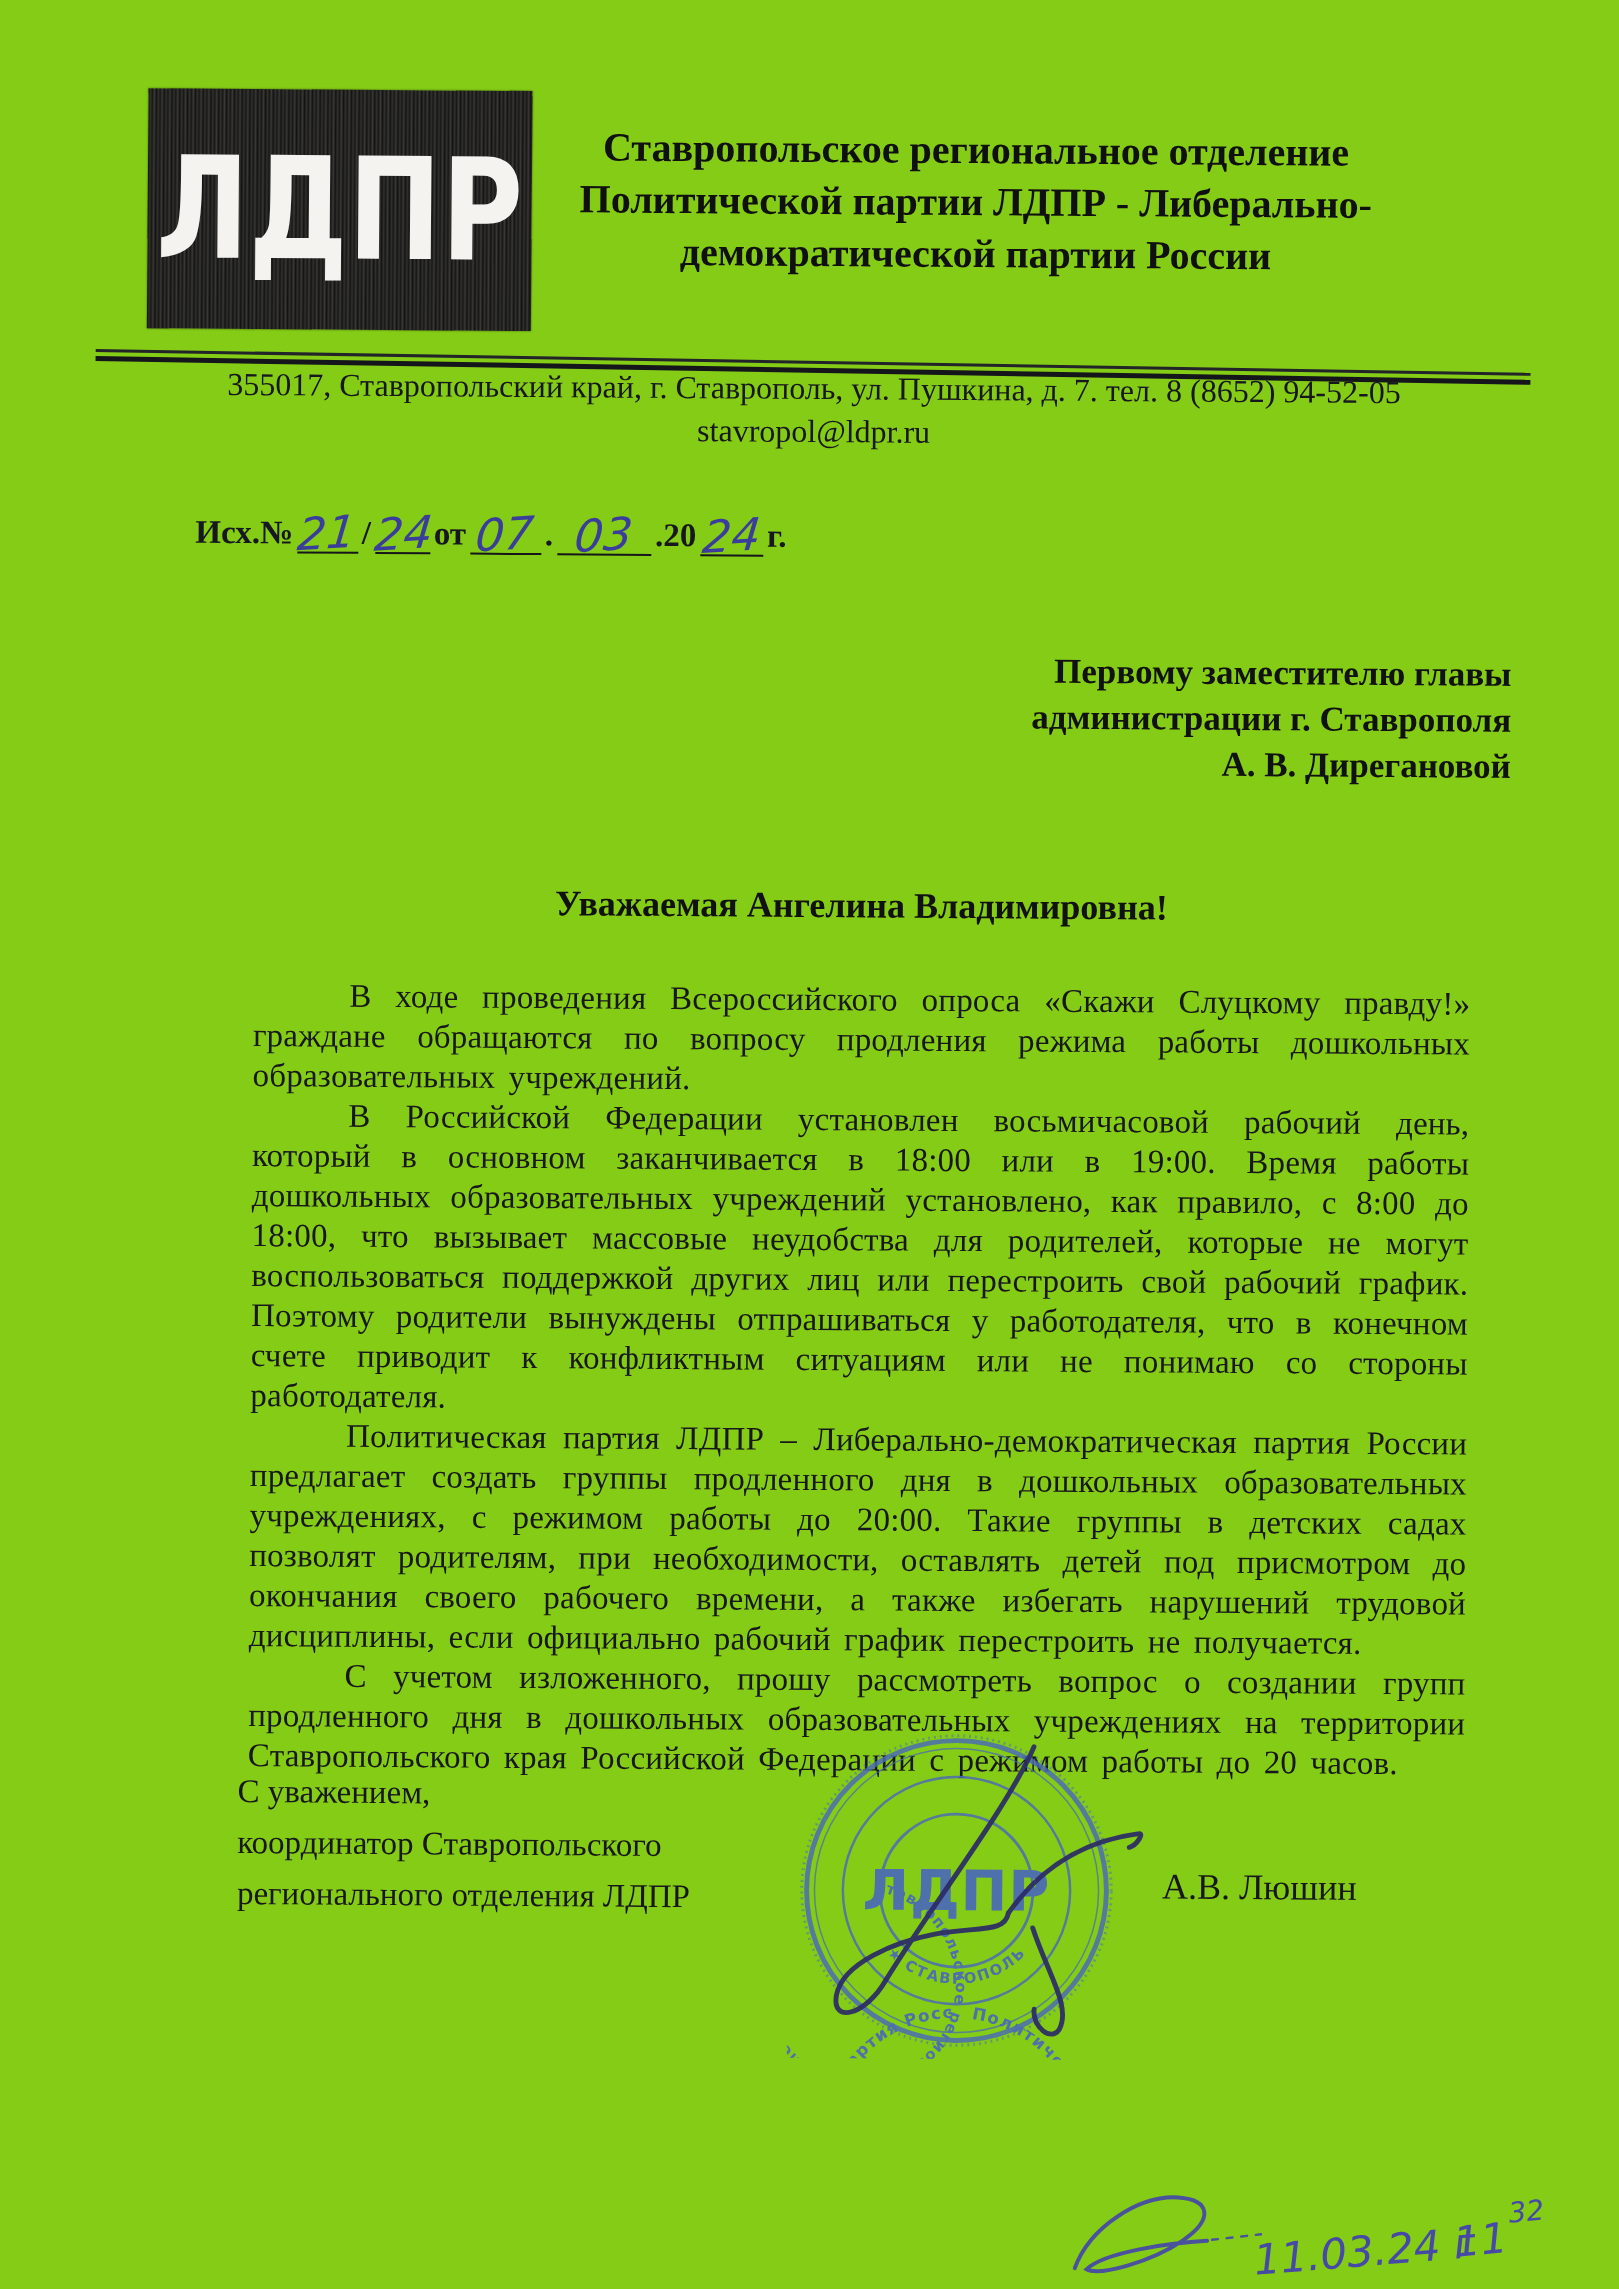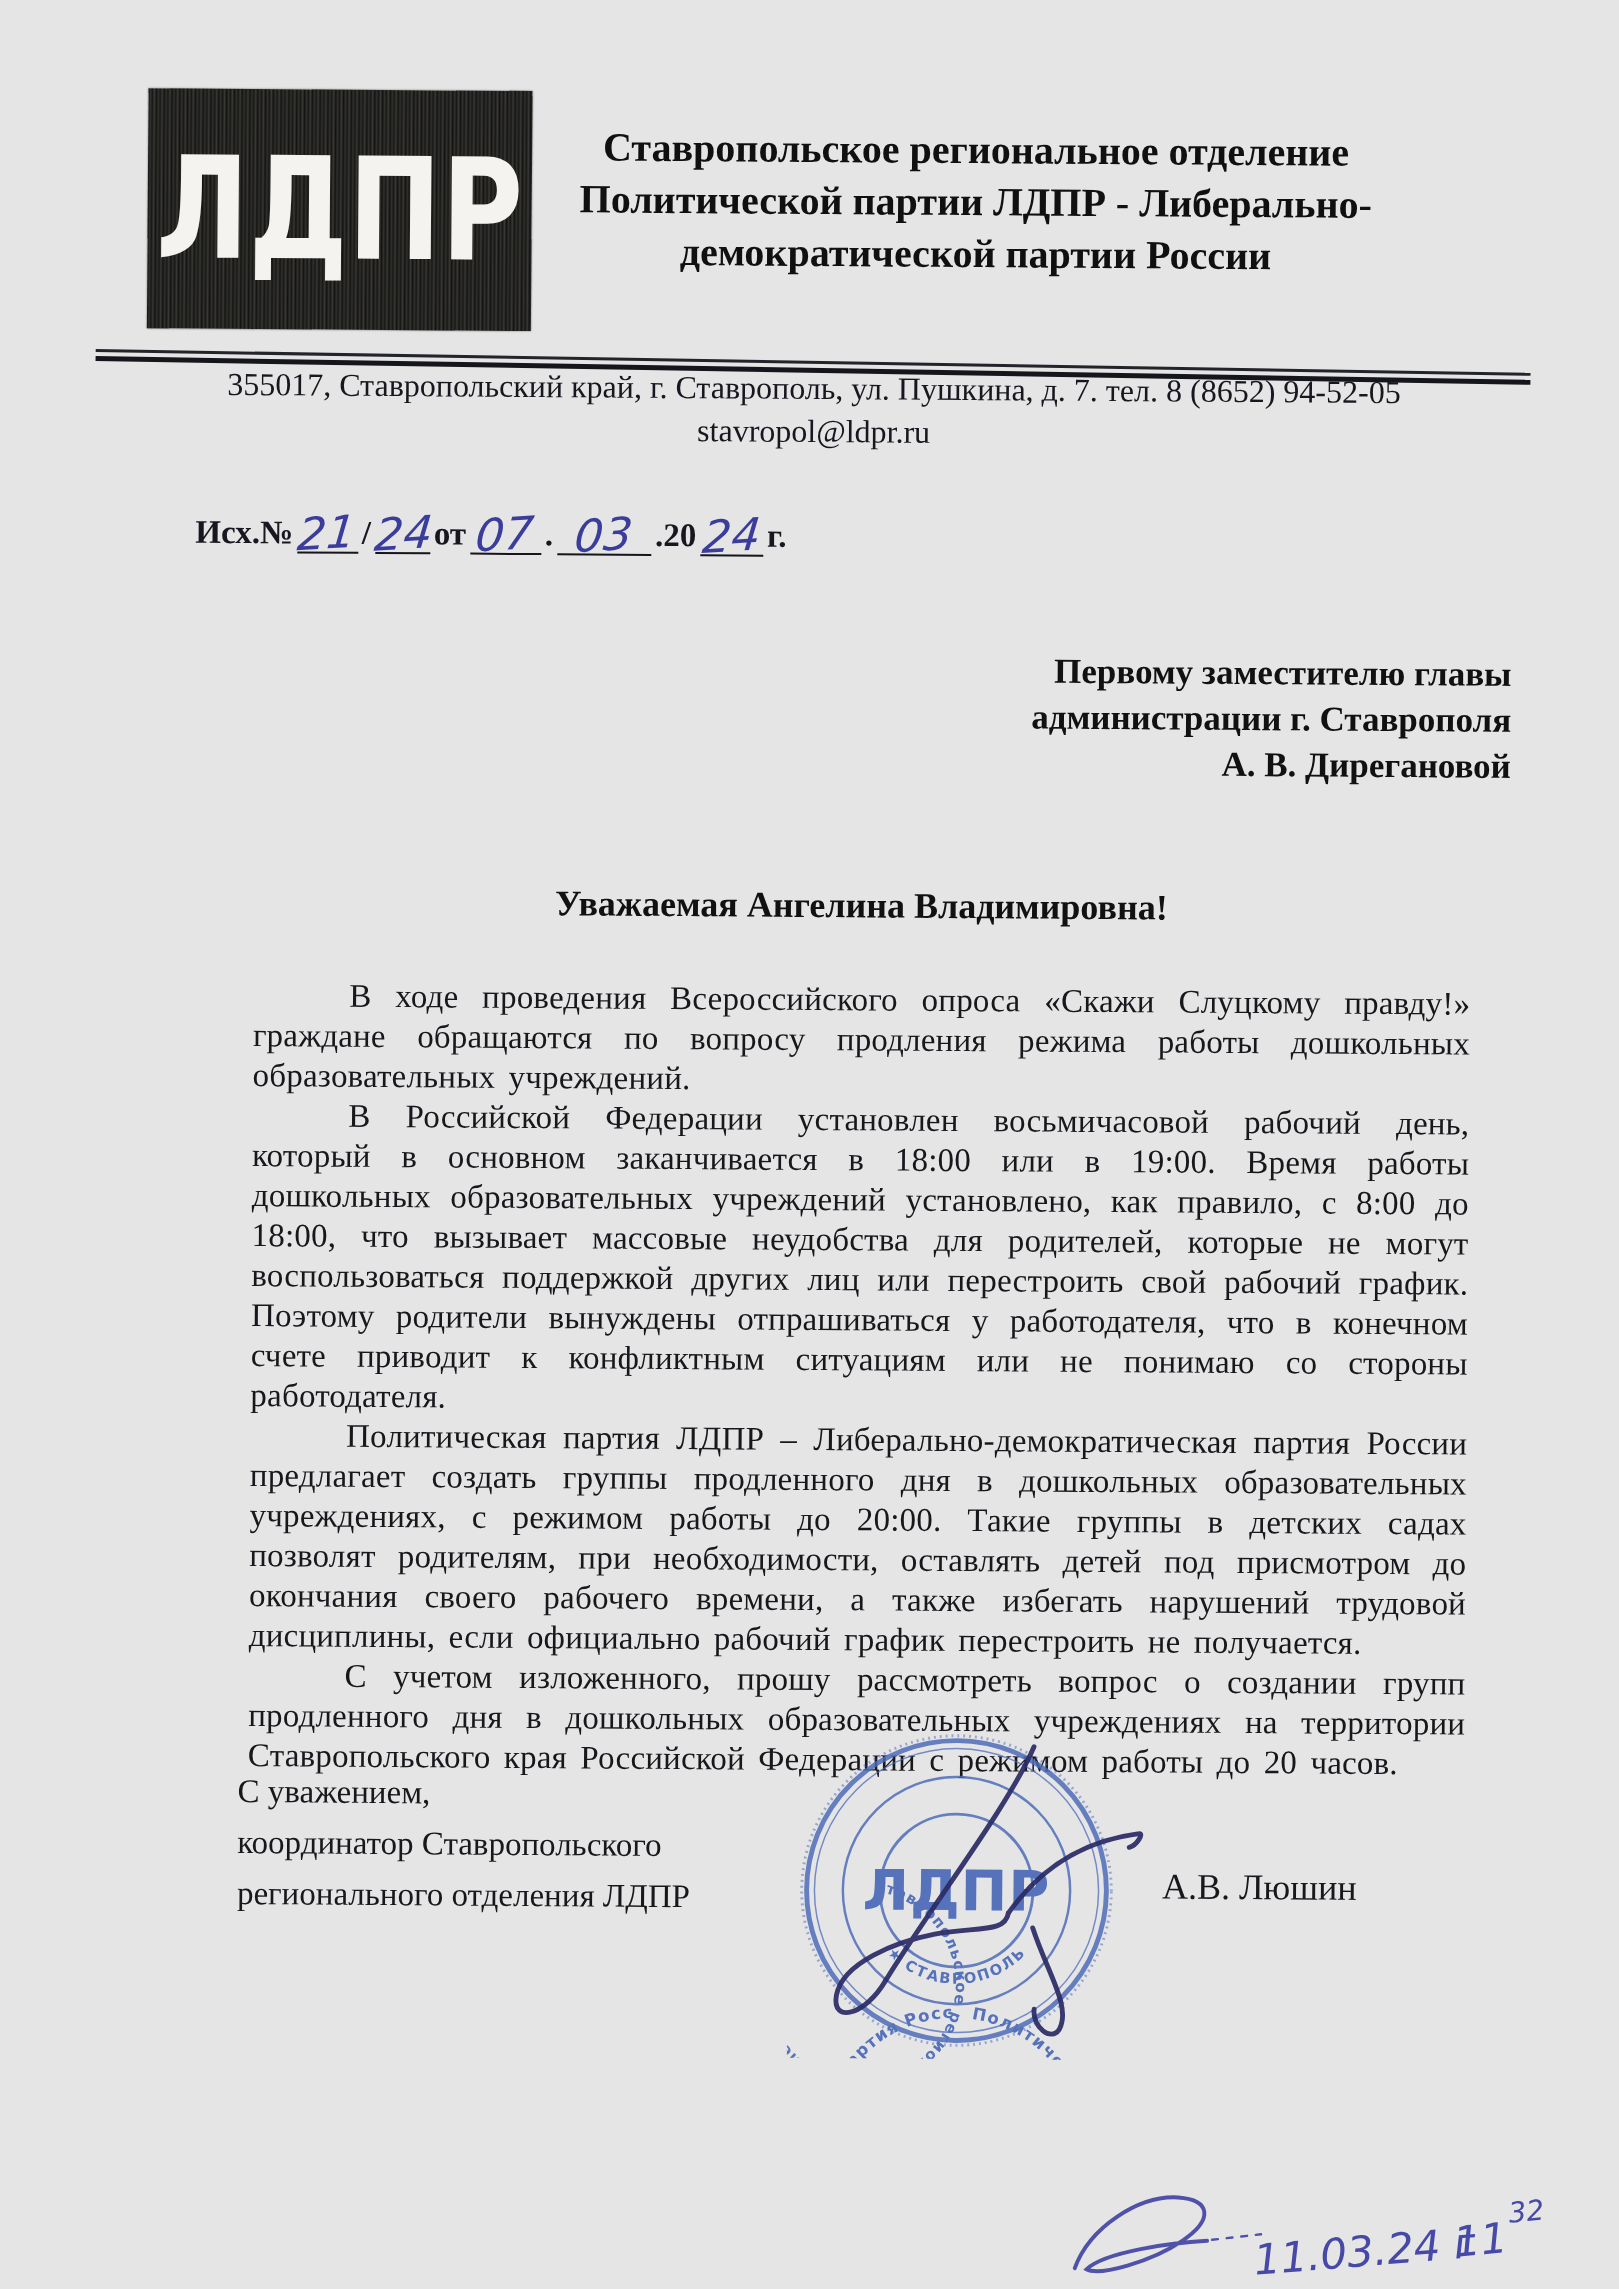--- a/index.html
+++ b/index.html
@@ -1,18 +1,18 @@
 <!DOCTYPE html>
 <html><head>
 <meta charset="utf-8">
 <style>
   html,body{margin:0;padding:0;background:#8a8a8a;}
   .page{
     position:relative;width:1619px;height:2290px;margin:0 auto;
-    background:#e5e5e5;overflow:hidden;
+    background:#84cc16;overflow:hidden;
     font-family:"Liberation Serif", serif;color:#1a1a1a;
   }
   .scan{position:absolute;inset:0;transform:rotate(0.4deg);transform-origin:50% 45%;}
   .abs{position:absolute;}
 
   
   .logo-box{
     left:142px;top:93px;width:384px;height:240px;
     background:repeating-linear-gradient(90deg,#121212 0px,#30302d 2px,#181816 3.9px,#3a3835 5.9px,#141414 7.8px);
     display:flex;align-items:center;justify-content:center;

